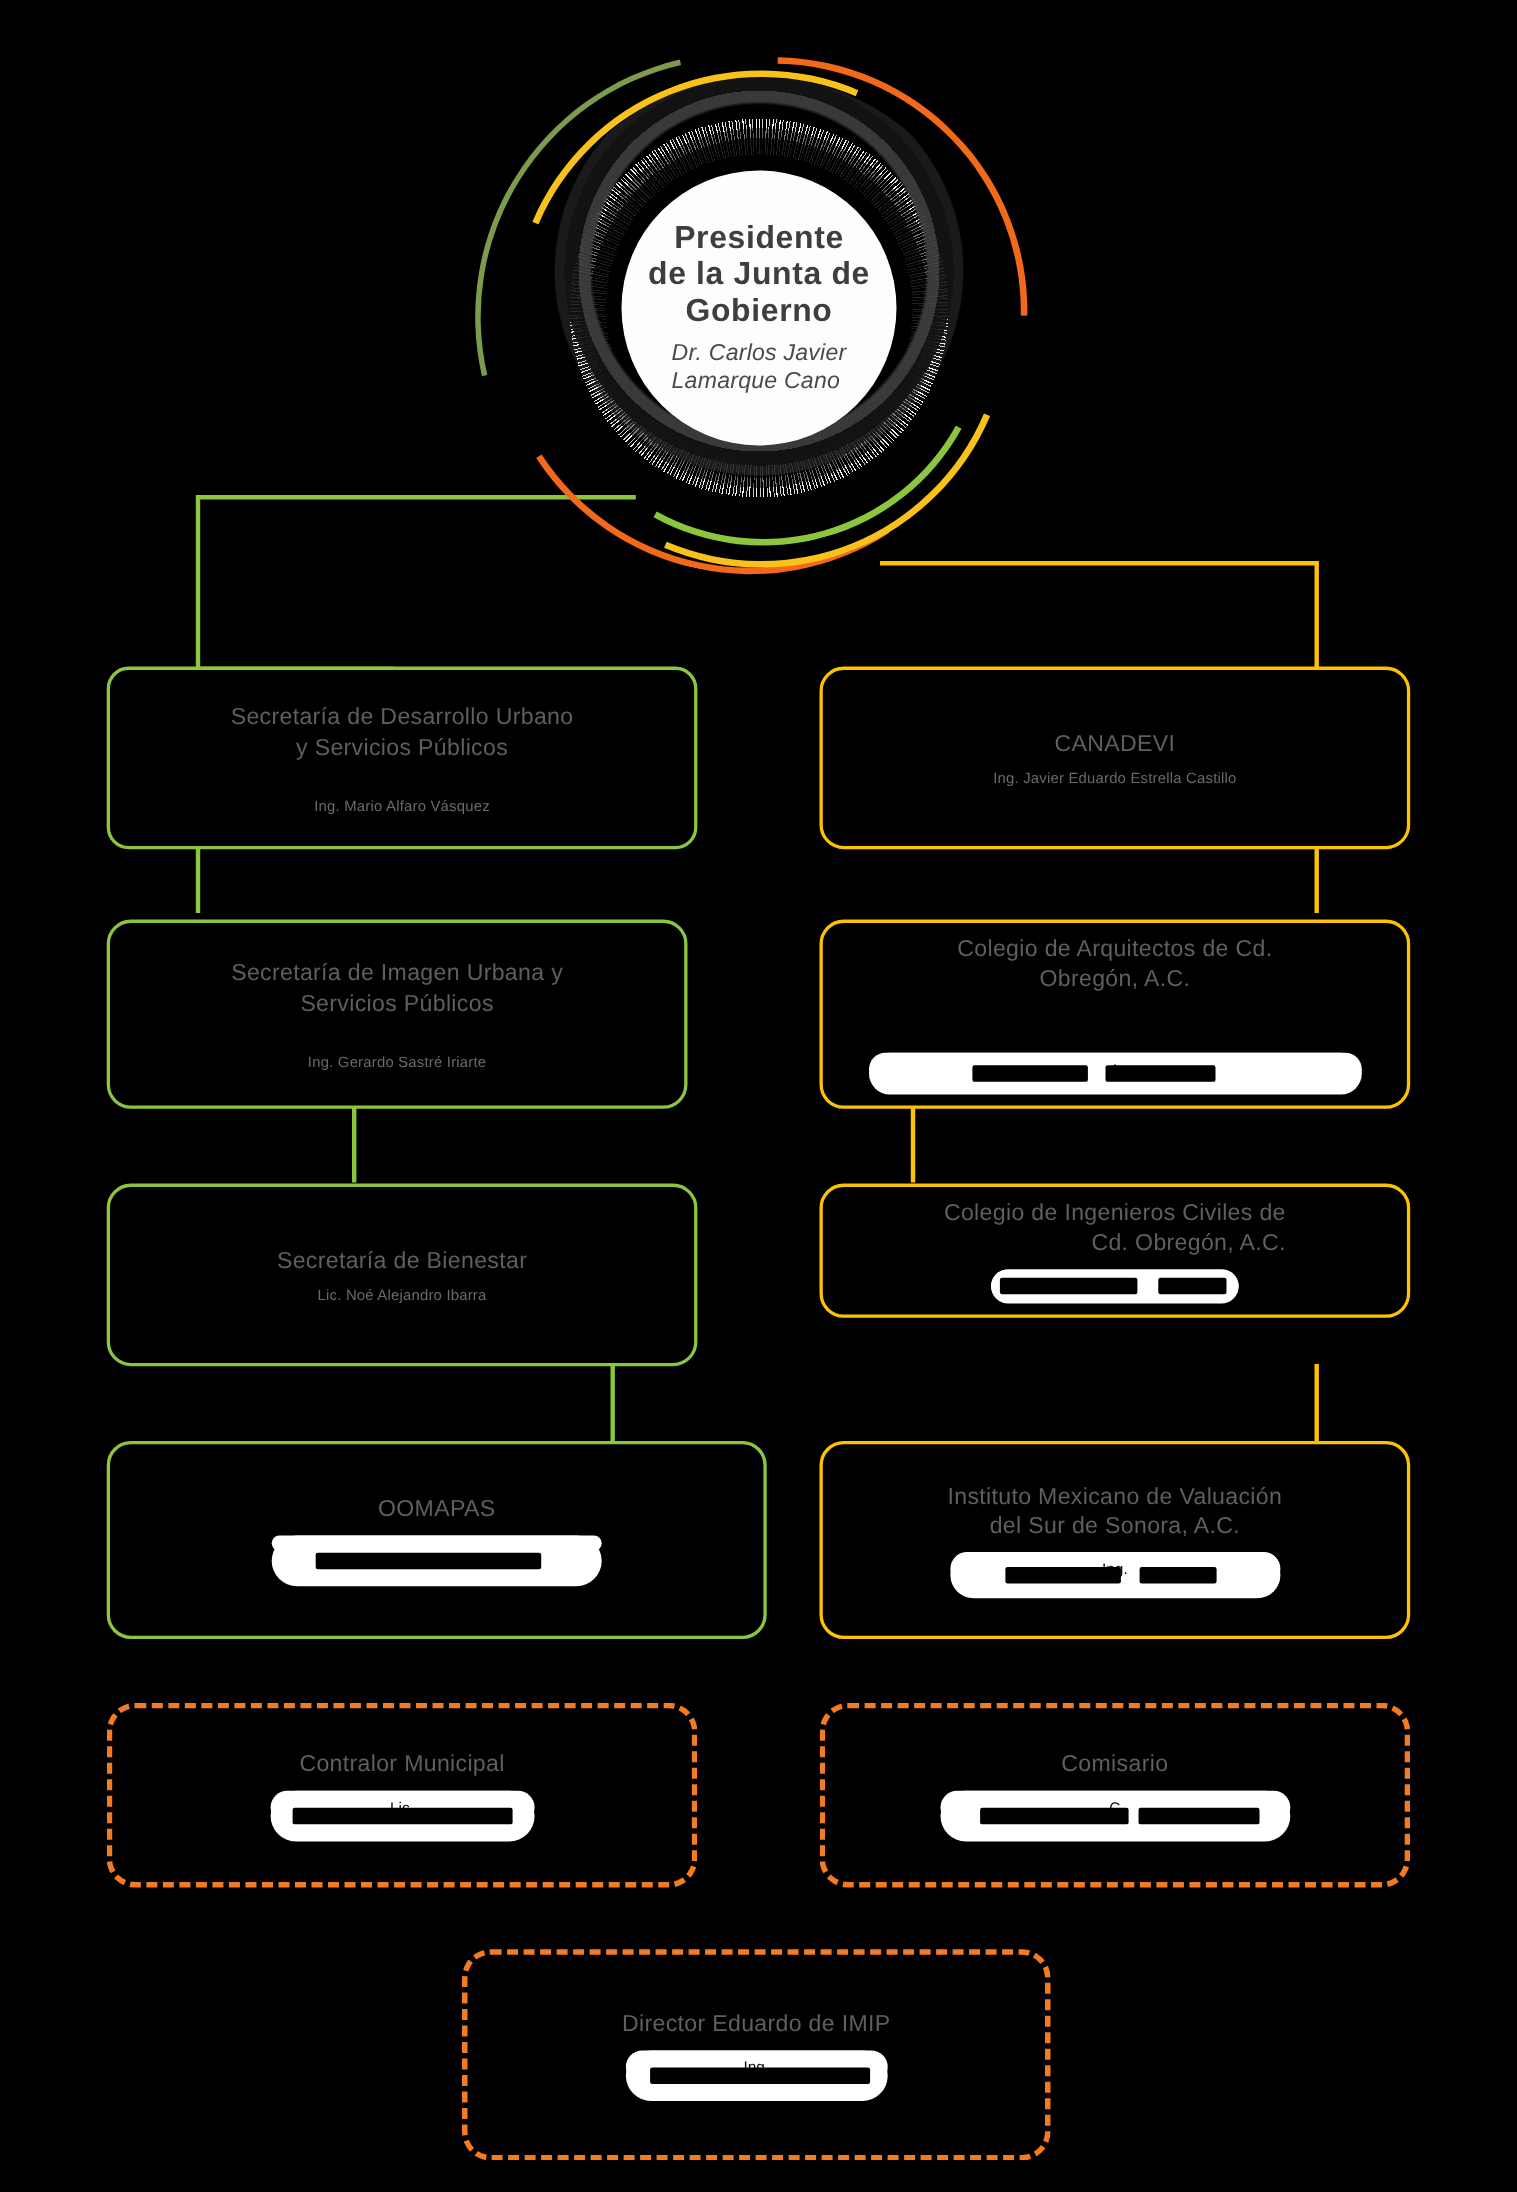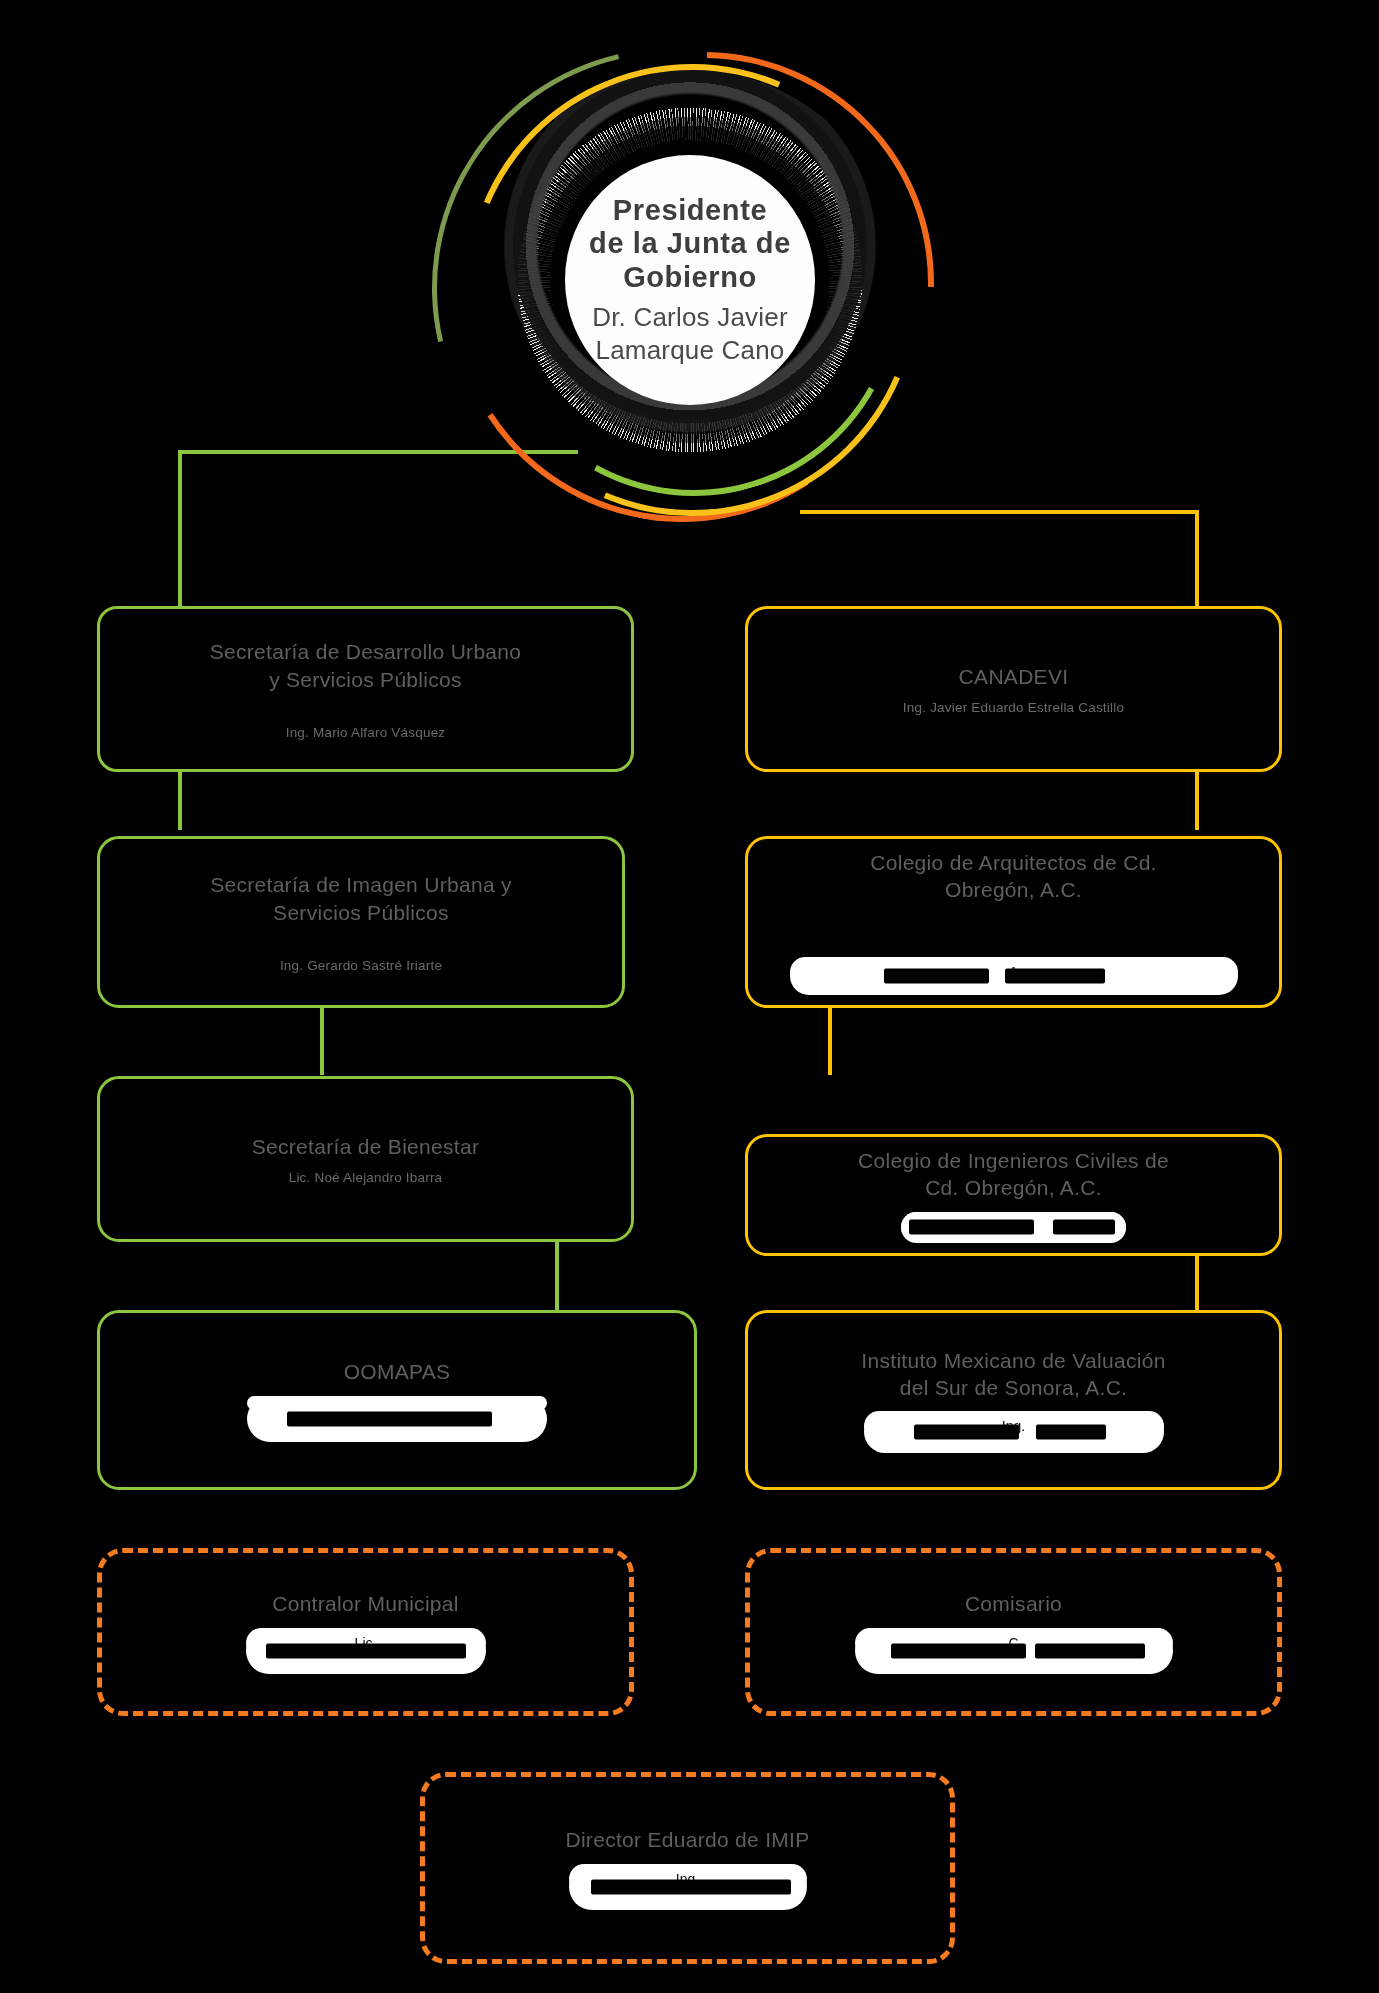--- a/index.html
+++ b/index.html
@@ -36,22 +36,22 @@
   .circle-white{
     position:absolute;left:50%;top:50%;transform:translate(-50%,-50%);
     width:250px;height:250px;border-radius:50%;background:#fdfdfb;
     display:flex;flex-direction:column;align-items:center;justify-content:center;
   }
   .pres-title{
     color:#3e3e3e;font-size:29px;line-height:1.16;text-align:center;
     letter-spacing:.6px;font-weight:700;padding:0 4px;
   }
   .pres-name{
-    color:#4a4a4a;font-size:26px;line-height:1.25;text-align:center;
-    margin-top:7px;letter-spacing:.2px;
+    color:#4a4a4a;font-size:21px;line-height:1.25;
+    margin-top:7px;letter-spacing:.2px;font-style:italic;
   }
   .arc{position:absolute;border-style:solid;border-color:transparent;border-radius:50%;}
   .v-line{position:absolute;width:4px;}
   .h-line{position:absolute;height:4px;}
 
   
   .node{
     position:absolute;border-radius:22px;background:#000;
     display:flex;flex-direction:column;align-items:center;justify-content:center;
     box-sizing:border-box;text-align:center;padding:10px 26px;
@@ -169,21 +169,21 @@
     <div>Colegio de Arquitectos de Cd.</div>
     <div>Obregón, A.C.</div>
   </div>
   <div class="redact" style="width:448px;height:44px;">
     <span class="inner">A</span>
     <span class="bar" style="left:94px;width:105px;"></span>
     <span class="bar" style="left:215px;width:100px;"></span>
   </div>
 </div>
 
-<div class="node solid-amber" style="left:745px;top:1134px;width:537px;height:122px;">
+<div class="node solid-amber" style="left:745px;top:1076px;width:537px;height:122px;text-align:right;">
   <div class="node-title">
     <div>Colegio de Ingenieros Civiles de</div>
     <div>Cd. Obregón, A.C.</div>
   </div>
   <div class="redact" style="width:225px;height:44px;">
     <span class="inner">S</span>
     <span class="bar" style="left:8px;width:125px;"></span>
     <span class="bar" style="left:152px;width:62px;"></span>
   </div>
 </div>

